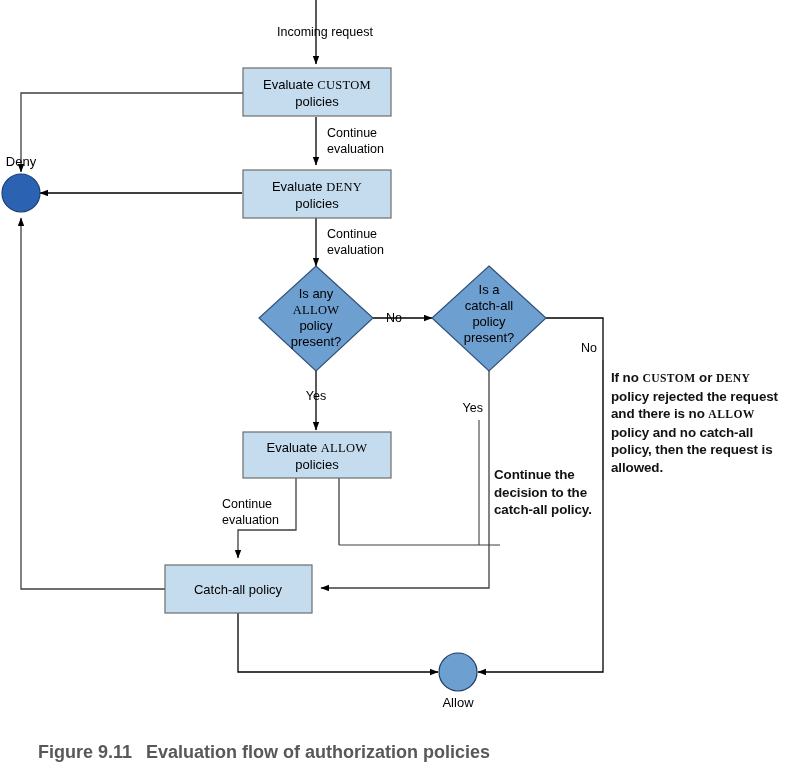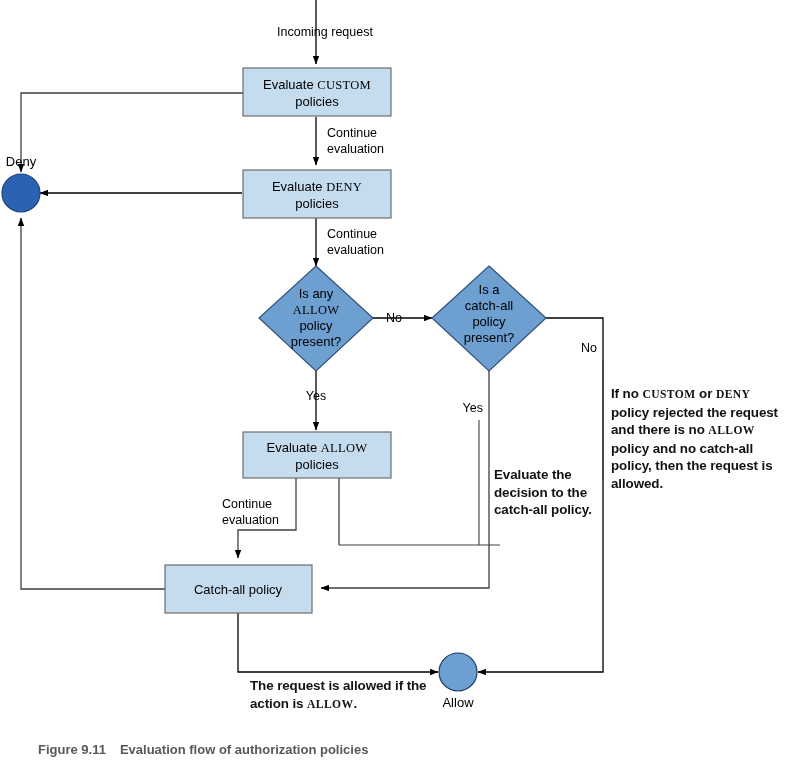--- a/index.html
+++ b/index.html
@@ -64,21 +64,21 @@
     font-weight: bold;
     font-size: 11.6px;
     letter-spacing: 0.4px;
   }
   .caption {
     position: absolute;
     left: 38px;
     top: 742px;
     font-family: "Liberation Sans", sans-serif;
     font-weight: bold;
-    font-size: 13px;
+    font-size: 18px;
     color: #58585a;
     white-space: nowrap;
   }
   .caption .cap-num {
     margin-right: 14px;
   }
 </style>
 </head>
 <body>
 
@@ -202,25 +202,24 @@
       <text class="edge-label" x="394" y="322" text-anchor="middle">No</text>
       <text class="edge-label" x="597" y="352" text-anchor="end">No</text>
 
       <text class="edge-label" x="316" y="400" text-anchor="middle">Yes</text>
       <text class="edge-label" x="483" y="412" text-anchor="end">Yes</text>
     </g>
   </svg>
 
 
 
-  <div class="annot" style="left:611px; top:369px; width:172px;margin-top:16px;">If no <span class="sc">CUSTOM</span> or <span class="sc">DENY</span> policy rejected the request and there is no <span class="sc">ALLOW</span> policy and no catch-all policy, then the request is allowed.</div>
-
-
-  <div class="annot" style="left:494px; top:466px; width:108px;">Evaluate the decision to the catch-all policy.</div>
-
-
-  <div class="annot" style="left:250px; top:677px; width:185px;">The request is allowed if the action is <span class="sc">ALLOW</span>.</div>
+  <div class="annot" style="left:611px; top:369px; width:172px;">If no <span class="sc">CUSTOM</span> or <span class="sc">DENY</span> policy rejected the request and there is no <span class="sc">ALLOW</span> policy and no catch-all policy, then the request is allowed.</div>
+
+
+  <div class="annot" style="left:494px; top:466px; width:108px;">Continue the decision to the catch-all policy.</div>
+
+
 
   <div class="caption">
     <span class="cap-num">Figure 9.11</span><span>Evaluation flow of authorization policies</span>
   </div>
 
 </div>
 
 </body></html>

